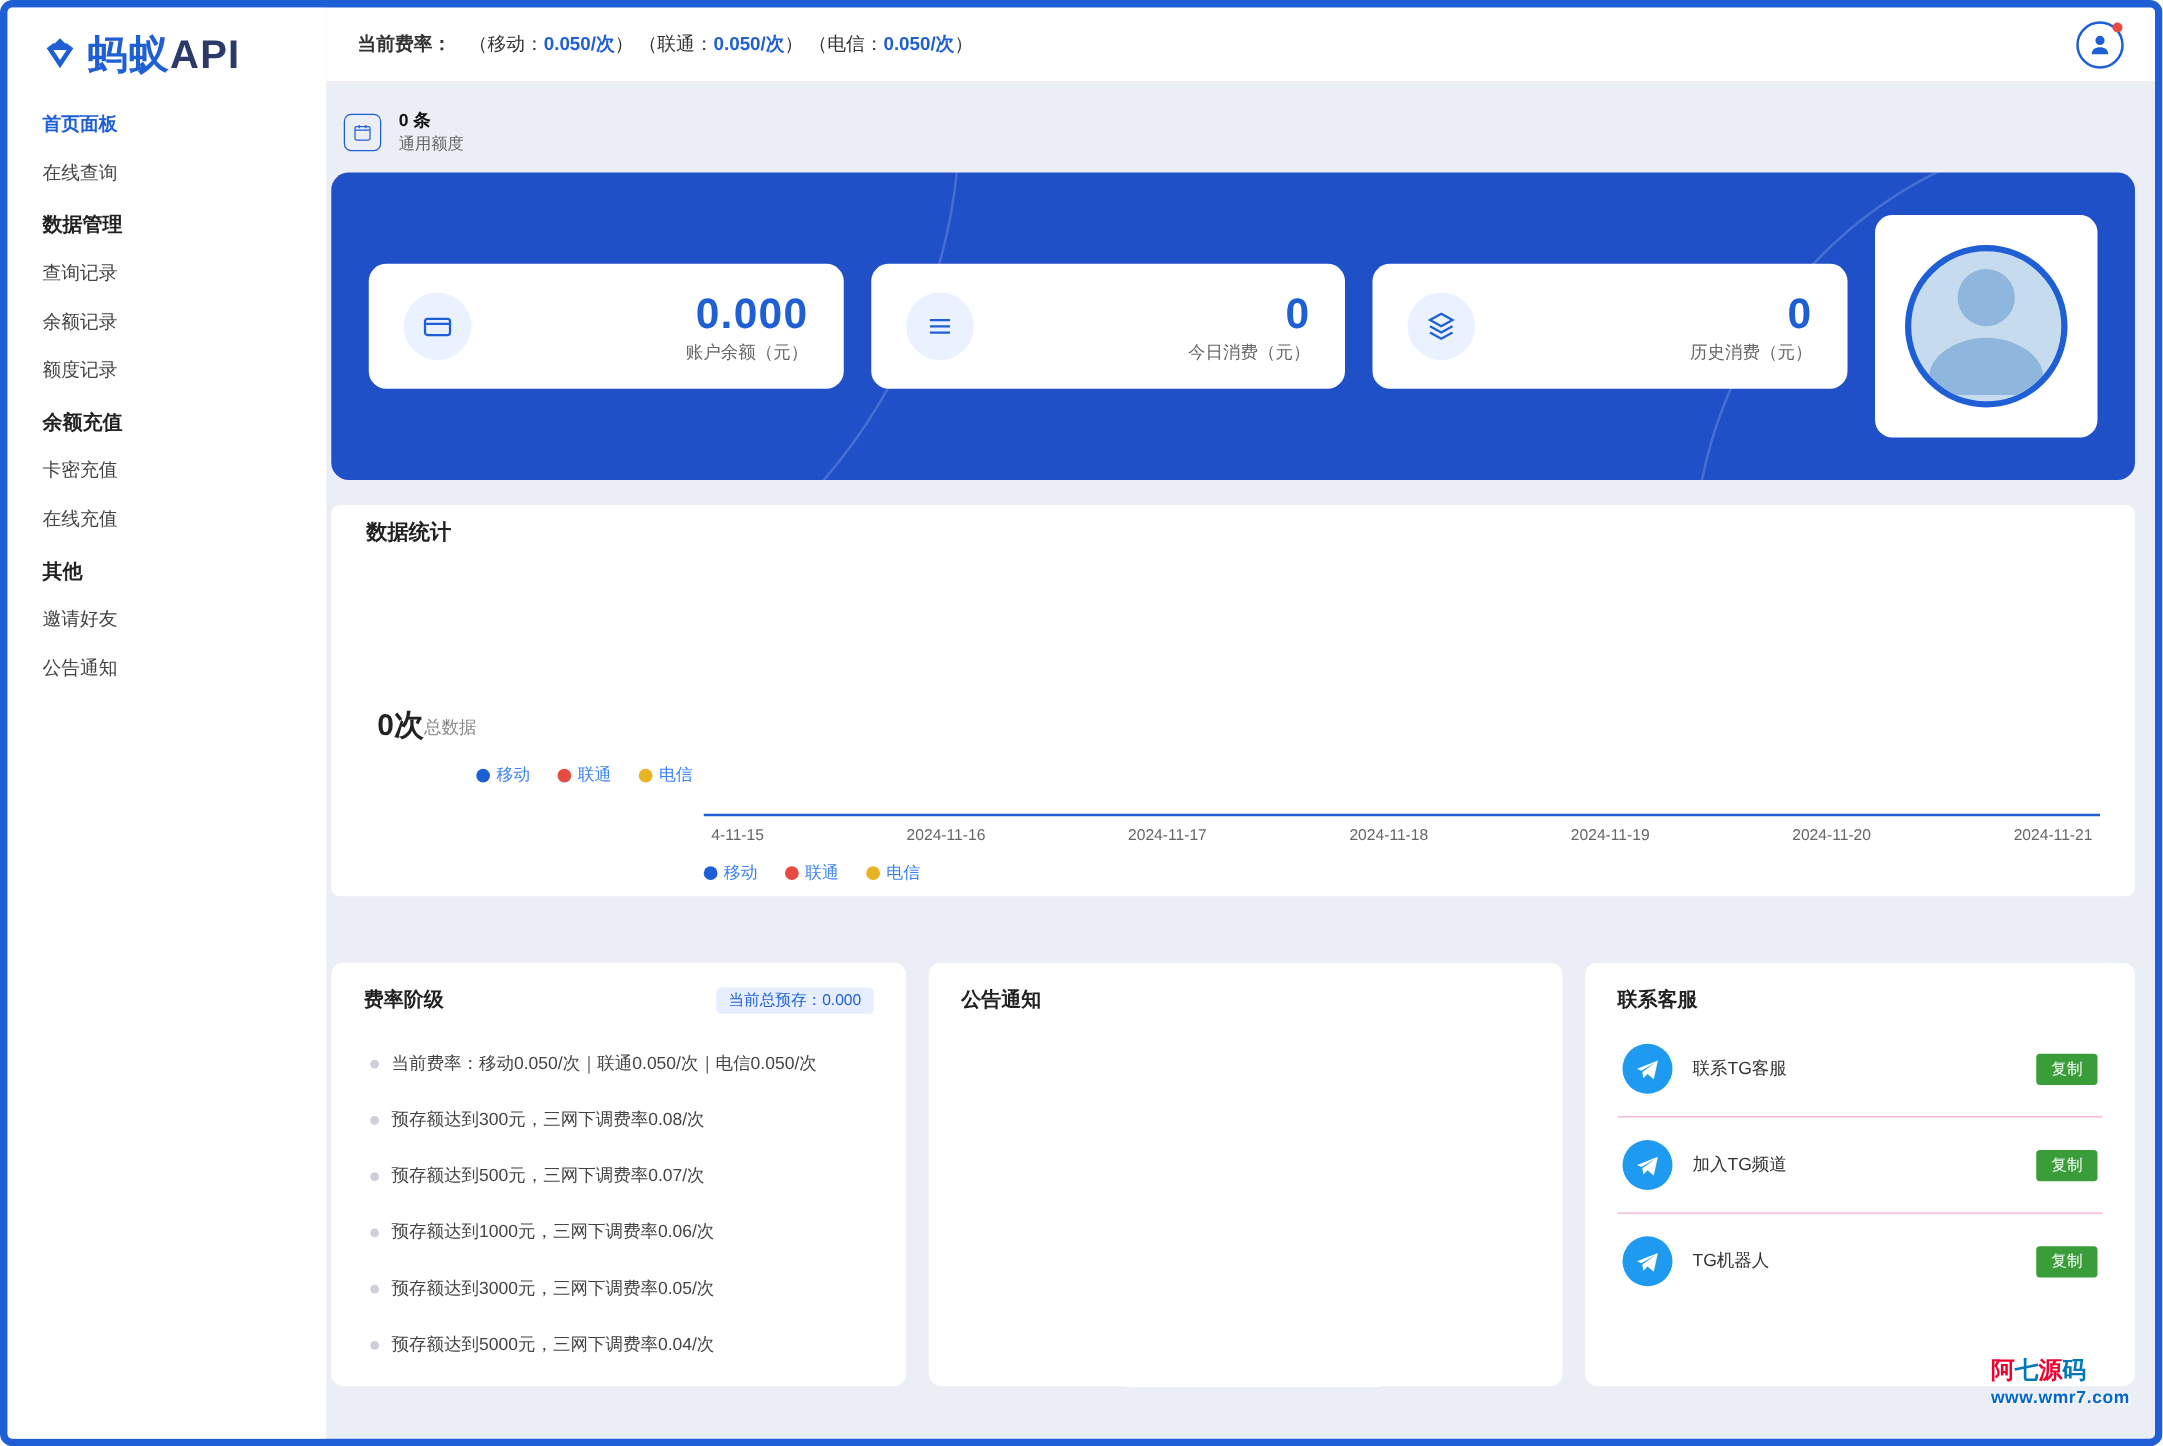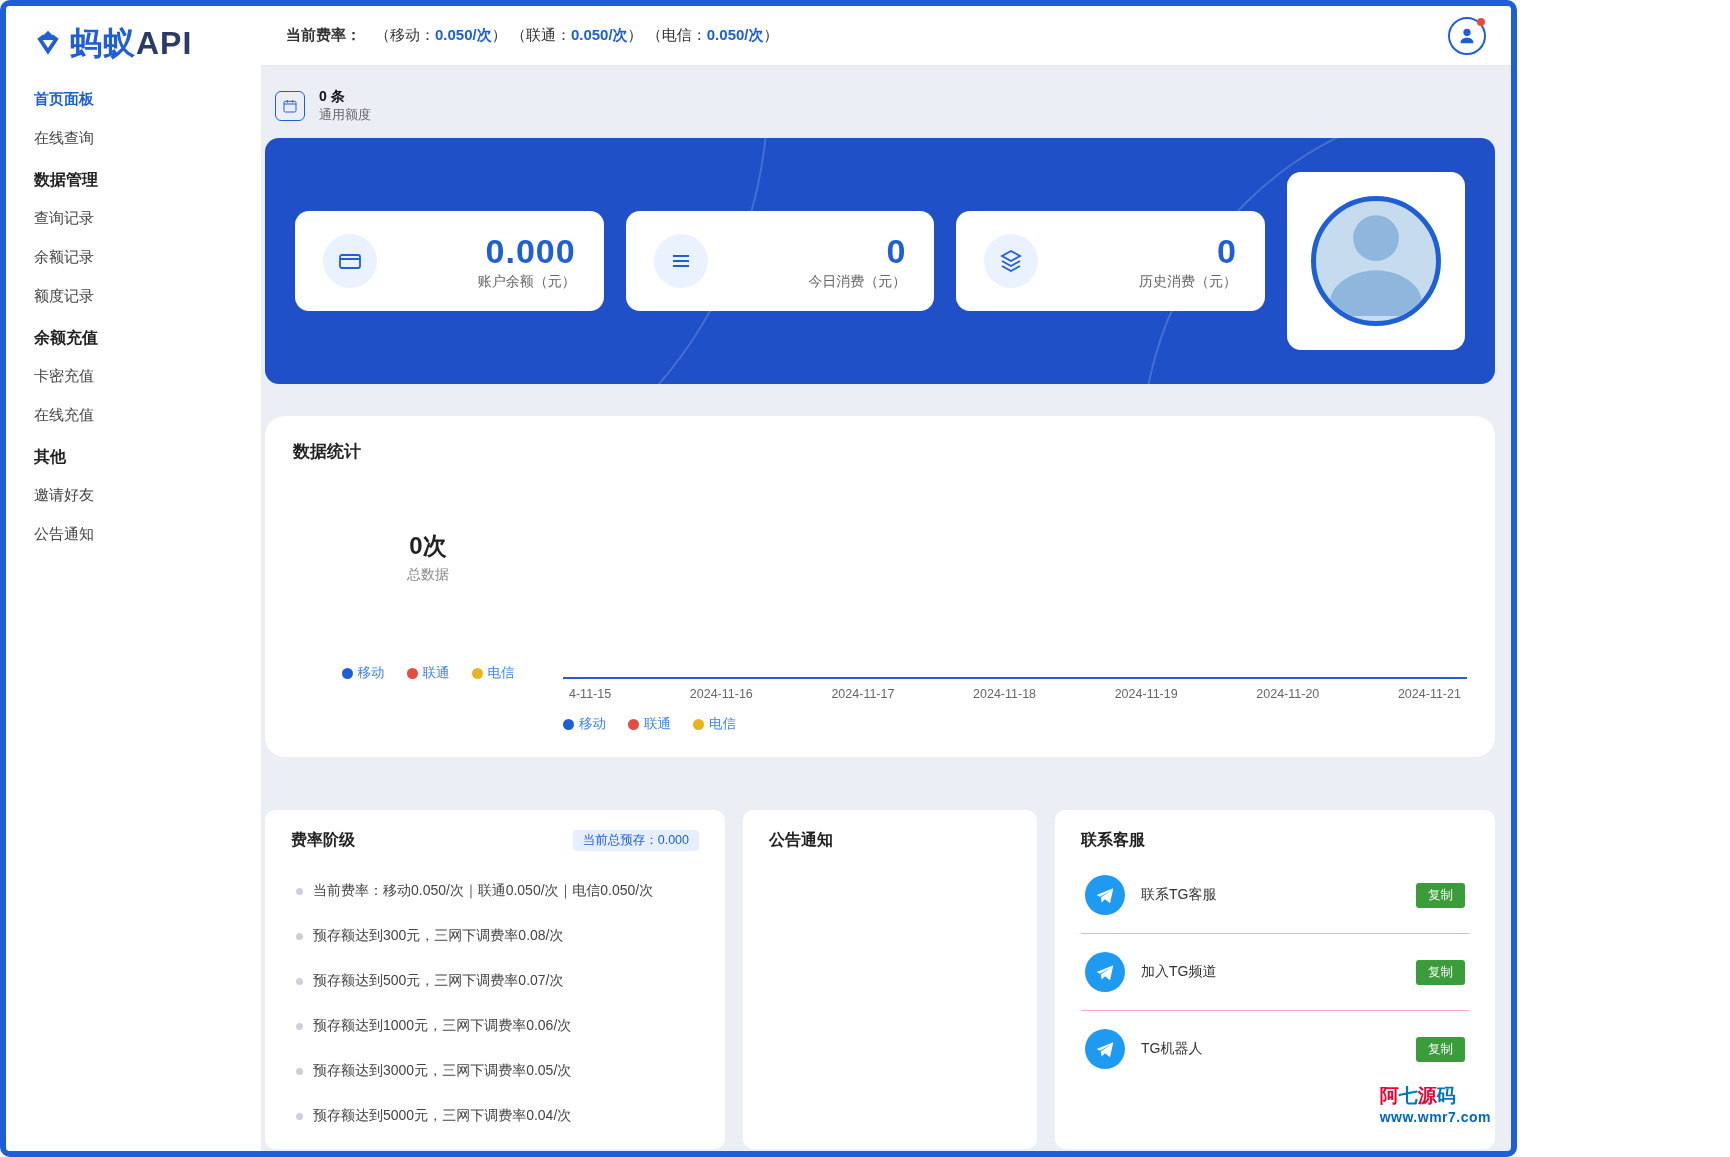--- a/index.html
+++ b/index.html
@@ -1,17 +1,17 @@
 <!DOCTYPE html>
 <html><head>
   <meta charset="utf-8">
   <style>
     * { margin:0; padding:0; box-sizing:border-box; font-family: -apple-system, BlinkMacSystemFont, "Segoe UI", "Microsoft YaHei", sans-serif; }
     body { background:#fff; }
-    .app { border:6px solid #1e5fd6; border-radius:10px; width:1517px; height:1157px; display:flex; flex-direction:column; background:#eceef6; position:relative; overflow:hidden; }
+    .app { border:6px solid #1e5fd6; border-radius:10px; width:1730px; height:1157px; display:flex; flex-direction:column; background:#eceef6; position:relative; overflow:hidden; }
 
     
     .topbar { height:60px; background:#fff; display:flex; align-items:center; padding:0 25px; border-bottom:1px solid #e7e7ef; }
     .topbar-rate { font-size:15px; color:#333; display:flex; gap:14px; }
     .topbar-rate .label { font-weight:700; }
     .topbar-rate .val { color:#1e5fd6; font-weight:700; }
     .topbar-spacer { flex:1; }
     .user-ico { width:38px; height:38px; border:2px solid #1e5fd6; border-radius:50%; display:flex; align-items:center; justify-content:center; position:relative; }
     .user-ico svg { width:22px; height:22px; fill:#1e5fd6; }
     .user-ico::after { content:''; position:absolute; top:-1px; right:-1px; width:8px; height:8px; background:#e54d42; border-radius:50%; }
@@ -44,24 +44,24 @@
     .stat-ico { width:54px; height:54px; border-radius:50%; background:#eaf1ff; display:flex; align-items:center; justify-content:center; }
     .stat-ico svg { width:24px; height:24px; stroke:#1e5fd6; fill:none; stroke-width:1.8; }
     .stat-r { flex:1; text-align:right; }
     .stat-val { font-size:34px; color:#1e5fd6; font-weight:700; letter-spacing:1px; }
     .stat-lbl { font-size:14px; color:#666; margin-top:2px; }
     .avatar-card { width:178px; height:178px; background:#fff; border-radius:14px; display:flex; align-items:center; justify-content:center; position:relative; z-index:1; }
     .avatar-card .av { width:130px; height:130px; border:5px solid #1e5fd6; border-radius:50%; display:flex; align-items:center; justify-content:center; overflow:hidden; background:#c7dbef; }
     .avatar-card .av svg { width:110px; height:110px; fill:#8fb6dc; }
 
     
-    .panel { background:#fff; border-radius:20px; padding:24px 28px; margin-top:32px; }
+    .panel { background:#fff; border-radius:7px; padding:10px 28px; margin-top:20px; }
     .panel h3 { font-size:17px; font-weight:700; color:#222; margin-bottom:16px; }
     .chart-wrap { display:flex; align-items:stretch; gap:0; }
-    .chart-left { width:270px; display:flex; flex-direction:column; align-items:center; justify-content:center; }
+    .chart-left { width:270px; display:flex; flex-direction:row; align-items:center; justify-content:center; }
     .chart-left .big { font-size:24px; font-weight:600; color:#222; }
     .chart-left .sub { font-size:14px; color:#888; margin-top:4px; }
     .chart-right { flex:1; position:relative; }
     .axis-line { height:200px; border-bottom:2px solid #1e5fd6; }
     .x-ticks { display:flex; justify-content:space-between; font-size:12.5px; color:#666; margin-top:8px; padding:0 6px; }
     .legend { display:flex; justify-content:flex-start; gap:22px; font-size:13.5px; color:#3b82f6; margin-top:14px; }
     .legend .dot { display:inline-block; width:11px; height:11px; border-radius:50%; margin-right:5px; vertical-align:middle; }
 
     .row3 { display:flex; gap:18px; margin-top:18px; }
     .col { background:#fff; border-radius:10px; padding:20px 26px;margin-top:35px; }

